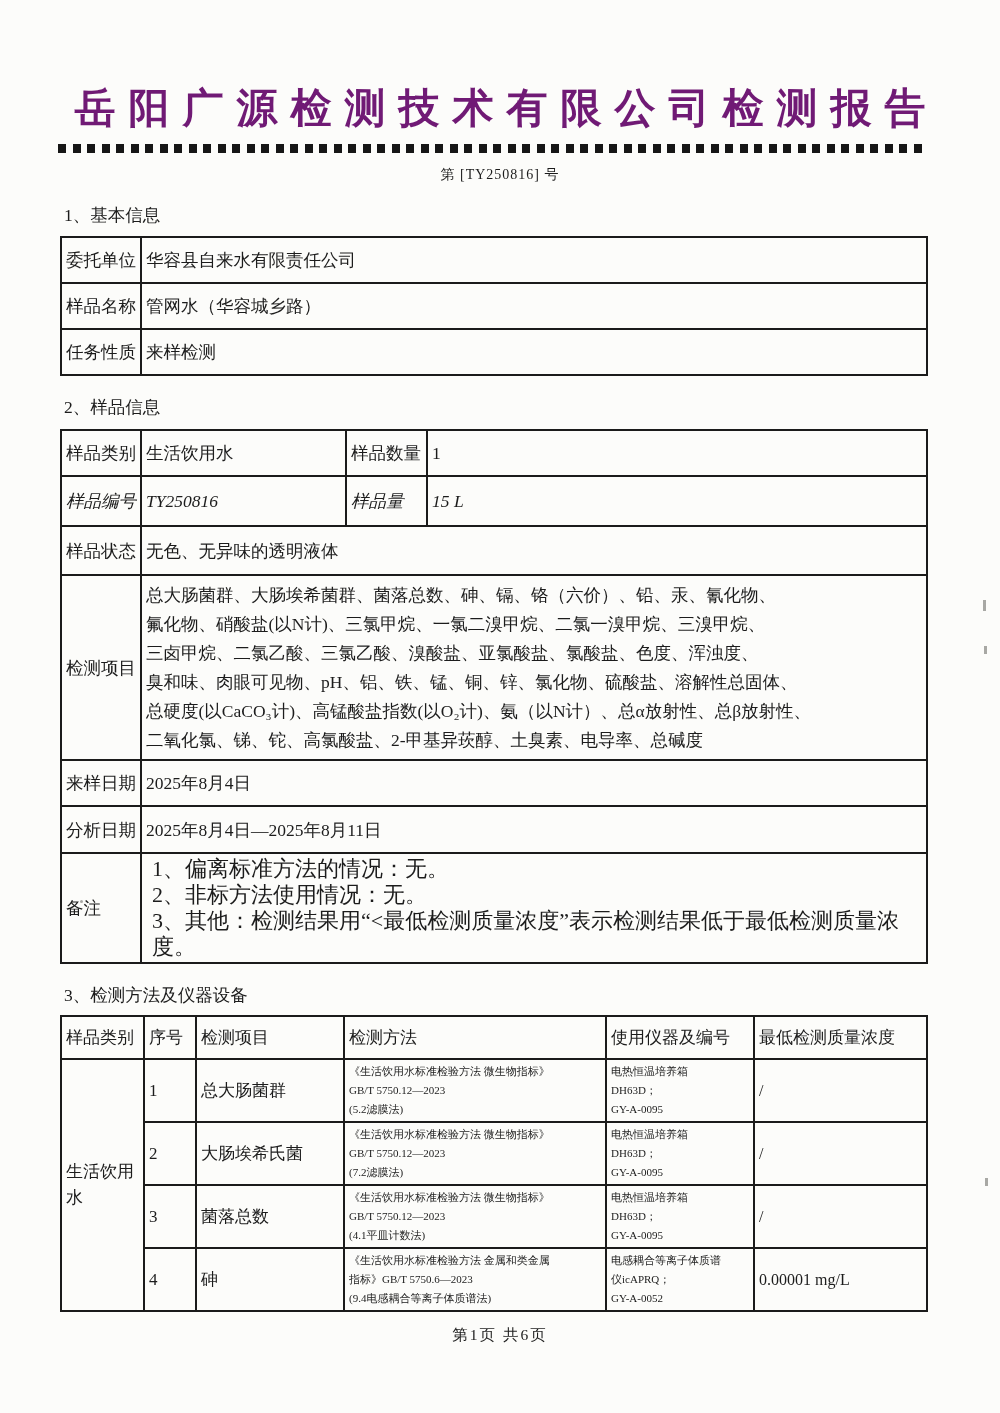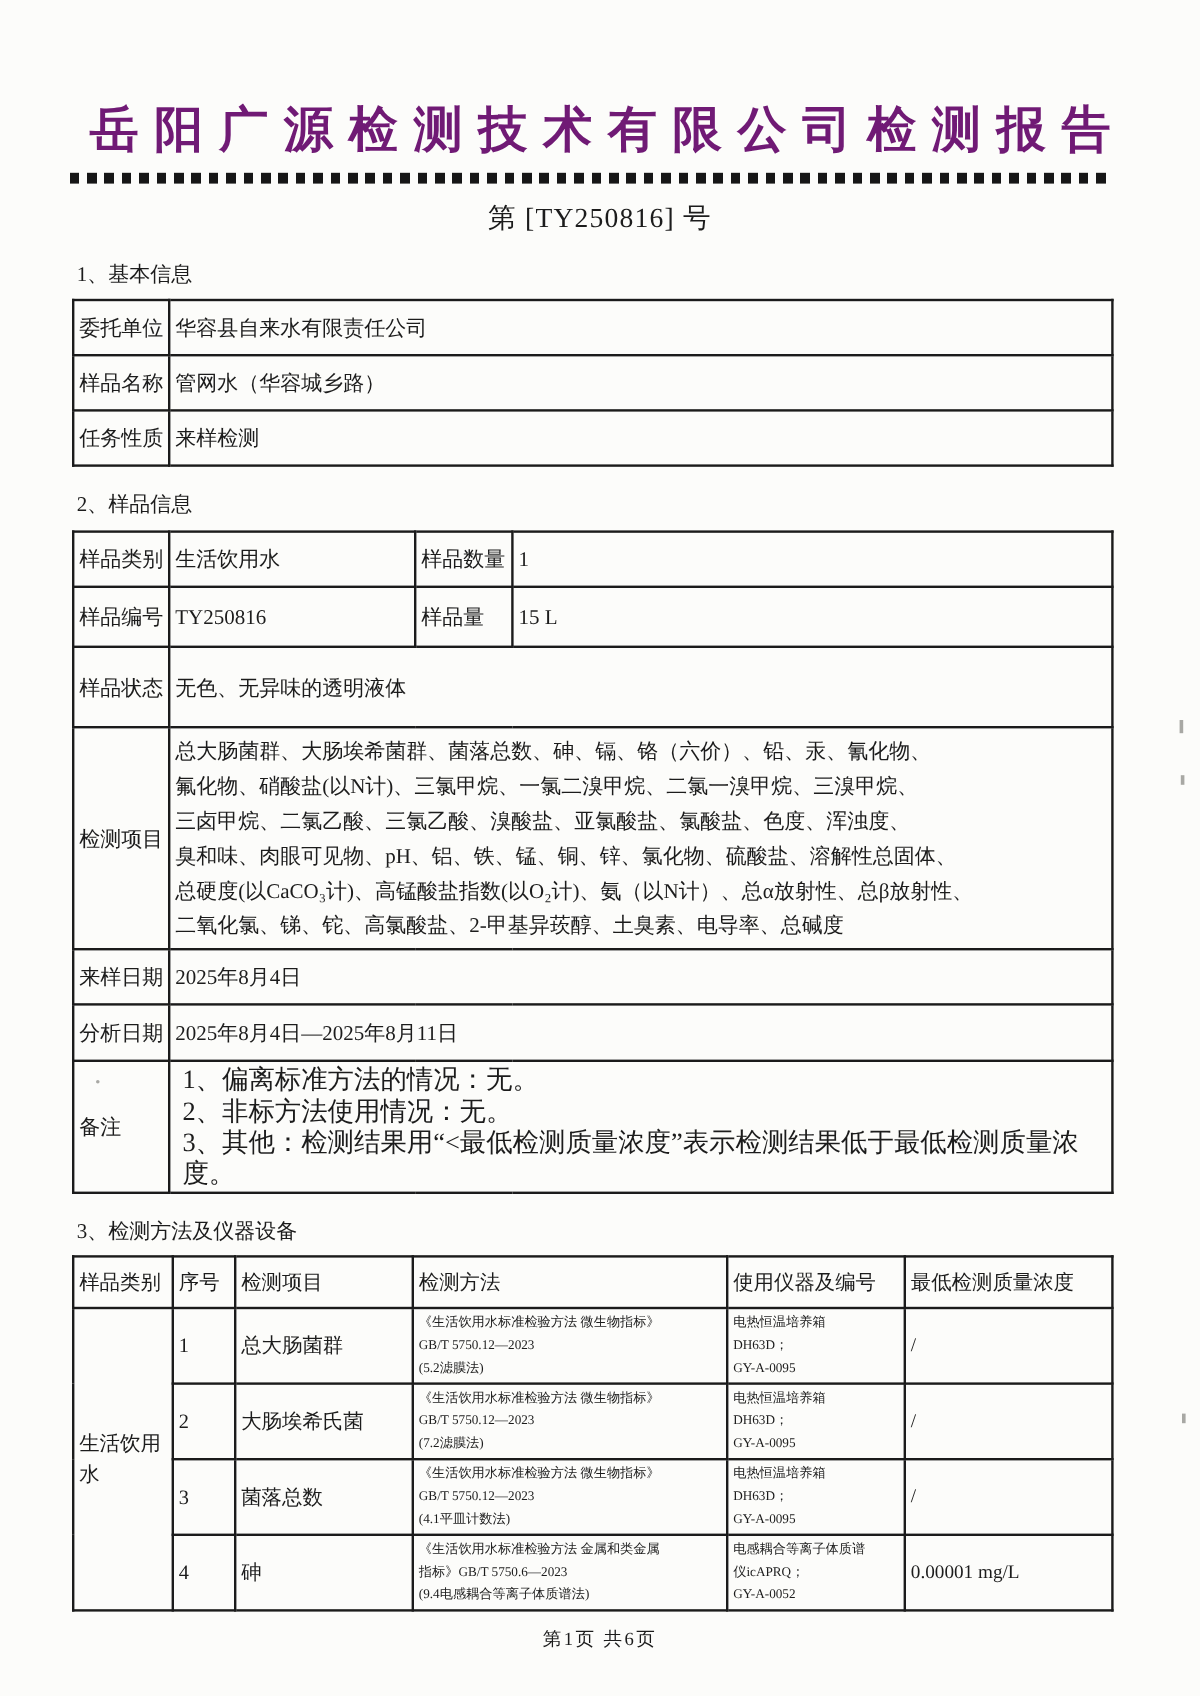--- a/index.html
+++ b/index.html
@@ -23,21 +23,21 @@
     color:#701a75;
   }
   .dotted-rule{
     height:9px;width:870px;
     margin:13px 0 0 58px;
     background:repeating-linear-gradient(90deg,#161616 0 8px,transparent 8px 14.5px);
   }
   .report-no{
     margin-top:13px;
     text-align:center;
-    font-size:23px;
+    font-size:14px;
     letter-spacing:1px;
   }
   .section-heading{
     margin:19px 0 0 64px;
     font-size:17.5px;
     font-weight:400;
   }
   table{
     border-collapse:collapse;
     table-layout:fixed;
@@ -49,21 +49,21 @@
     border:2px solid #1b1b1b;
     text-align:left;
     vertical-align:middle;
     font-size:17.5px;
     padding:2px 4px;
     overflow:hidden;
   }
   .t1{margin-top:9px;}
   .t2{margin-top:10px;}
   .t3{margin-top:8px;}
-  tr.h46{height:46px;} tr.h50{height:50px;} tr.h49{height:67px;border-radius:21px;}
+  tr.h46{height:46px;} tr.h50{height:50px;font-style:italic;} tr.h49{height:49px;border-radius:21px;}
   tr.h185{height:185px;} tr.h47{height:47px;padding-left:40px;} tr.h85{height:85px;}
   tr.h43{height:43px;} tr.h59{height:59px;}
   .items-cell div{line-height:29px;font-size:17.5px;}
   .remark-cell{text-align:left;padding-left:10px;}
   .remark-cell div{line-height:26px;font-size:22px;}
   .t3 td{font-size:17px;}
   .t3 .method-cell div, .t3 .instr-cell div{font-size:11px;line-height:19px;}
   .t3 .lod-cell{font-size:16px;}
   .cat-cell{font-size:17.5px;line-height:26px;}
   .page-footer{

